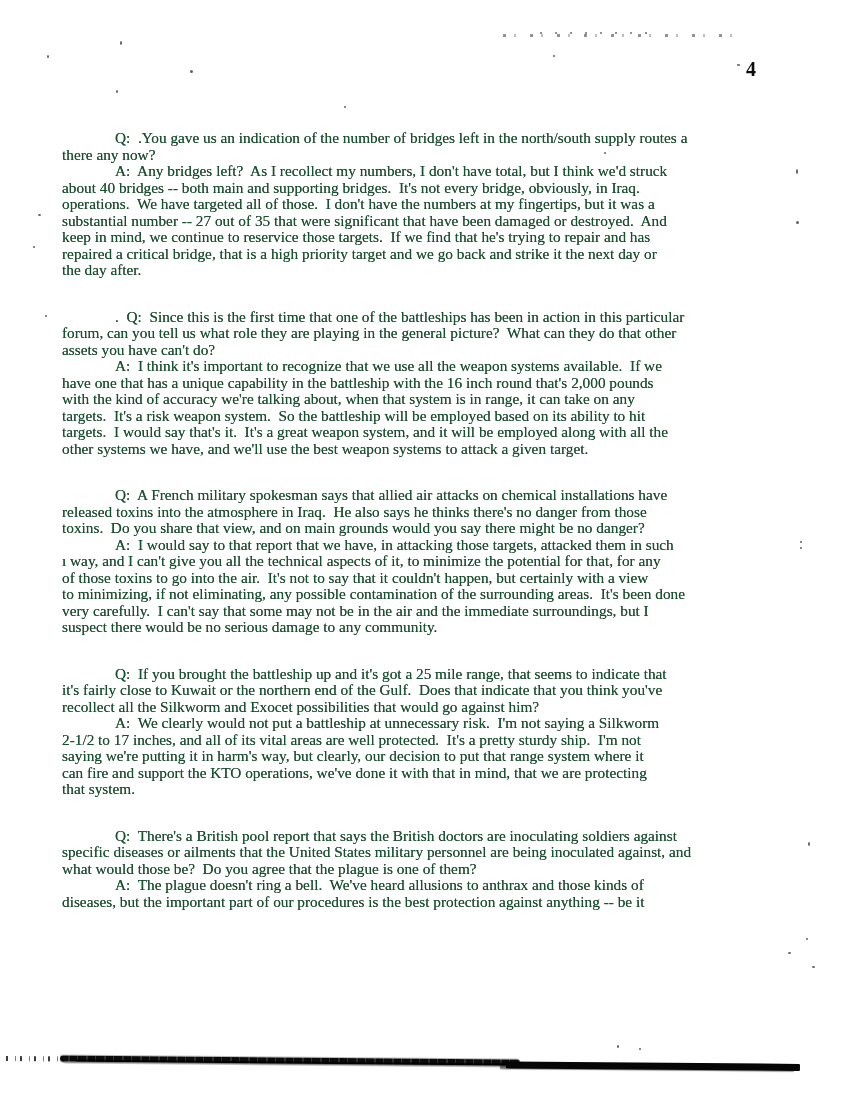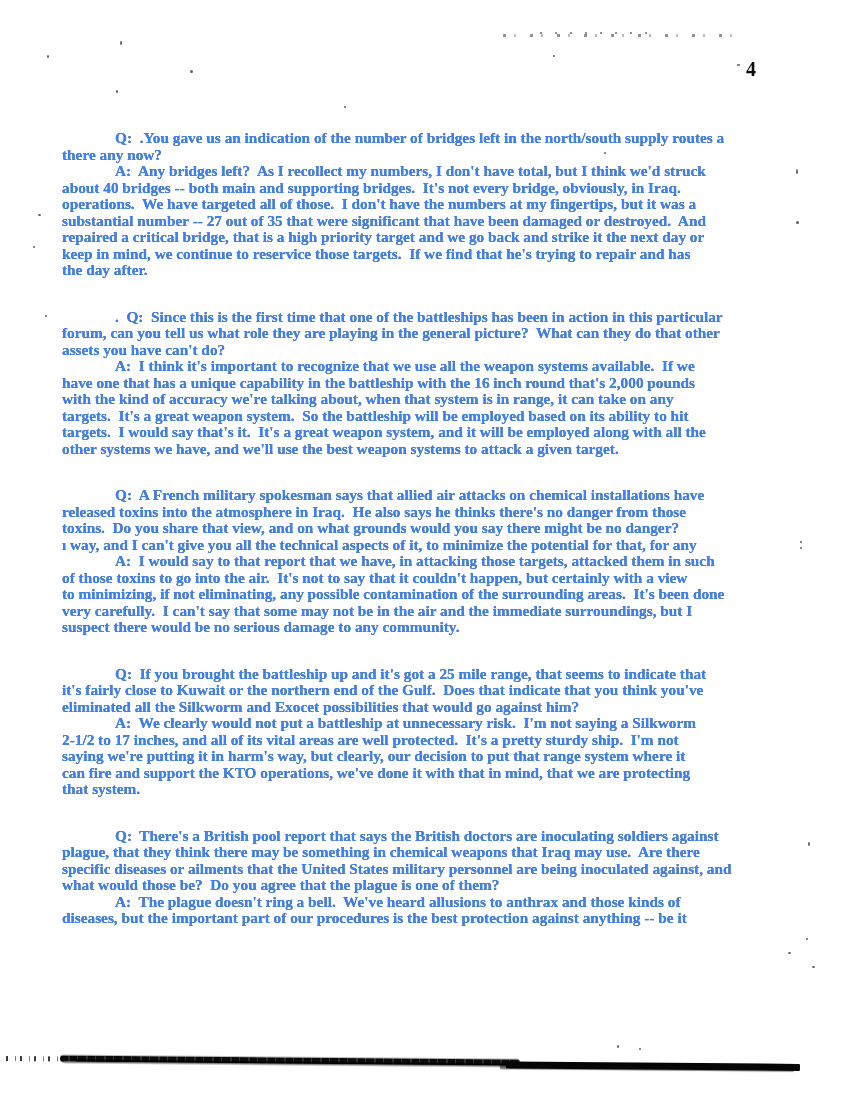--- a/index.html
+++ b/index.html
@@ -50,23 +50,23 @@
     height: 2px;
     background: repeating-linear-gradient(90deg,
       rgba(70,70,70,0.6) 0 2px, transparent 2px 15px);
   }
   
   .doc {
     position: absolute;
     left: 62px;
     top: 130px;
     width: 731px;
-    color: #3b82f6;
+    color: #14532d;
     font-size: 15.3px;
-    font-weight: bold;
+    font-weight: normal;
     text-shadow: 0 0 0.4px rgba(10,10,10,0.65);
   }
   .qa-section { margin: 0 0 30px 0; }
   .line {
     white-space: pre;
     line-height: 16.5px;
     height: 16.5px;
   }
   .line.first { padding-left: 53px; }
   
@@ -151,59 +151,58 @@
   <div class="speck" style="left:639px;top:1048px;width:2px;height:2px;"></div>
 
   <div class="doc">
       <div class="qa-section">
         <div class="line first">Q:  .You gave us an indication of the number of bridges left in the north/south supply routes a</div>
         <div class="line">there any now?</div>
         <div class="line first">A:  Any bridges left?  As I recollect my numbers, I don't have total, but I think we'd struck</div>
         <div class="line">about 40 bridges -- both main and supporting bridges.  It's not every bridge, obviously, in Iraq.</div>
         <div class="line">operations.  We have targeted all of those.  I don't have the numbers at my fingertips, but it was a</div>
         <div class="line">substantial number -- 27 out of 35 that were significant that have been damaged or destroyed.  And</div>
+        <div class="line">keep in mind, we continue to reservice those targets.  If we find that he's trying to repair and has</div>
         <div class="line">repaired a critical bridge, that is a high priority target and we go back and strike it the next day or</div>
-        <div class="line">keep in mind, we continue to reservice those targets.  If we find that he's trying to repair and has</div>
         <div class="line">the day after.</div>
       </div>
       <div class="qa-section">
         <div class="line first">.  Q:  Since this is the first time that one of the battleships has been in action in this particular</div>
         <div class="line">forum, can you tell us what role they are playing in the general picture?  What can they do that other</div>
         <div class="line">assets you have can't do?</div>
         <div class="line first">A:  I think it's important to recognize that we use all the weapon systems available.  If we</div>
         <div class="line">have one that has a unique capability in the battleship with the 16 inch round that's 2,000 pounds</div>
         <div class="line">with the kind of accuracy we're talking about, when that system is in range, it can take on any</div>
-        <div class="line">targets.  It's a great weapon system.  So the battleship will be employed based on its ability to hit</div>
+        <div class="line">targets.  It's a risk weapon system.  So the battleship will be employed based on its ability to hit</div>
         <div class="line">targets.  I would say that's it.  It's a great weapon system, and it will be employed along with all the</div>
         <div class="line">other systems we have, and we'll use the best weapon systems to attack a given target.</div>
       </div>
       <div class="qa-section">
         <div class="line first">Q:  A French military spokesman says that allied air attacks on chemical installations have</div>
         <div class="line">released toxins into the atmosphere in Iraq.  He also says he thinks there's no danger from those</div>
-        <div class="line">toxins.  Do you share that view, and on what grounds would you say there might be no danger?</div>
+        <div class="line">toxins.  Do you share that view, and on main grounds would you say there might be no danger?</div>
+        <div class="line first">A:  I would say to that report that we have, in attacking those targets, attacked them in such</div>
         <div class="line">ı way, and I can't give you all the technical aspects of it, to minimize the potential for that, for any</div>
-        <div class="line first">A:  I would say to that report that we have, in attacking those targets, attacked them in such</div>
         <div class="line">of those toxins to go into the air.  It's not to say that it couldn't happen, but certainly with a view</div>
         <div class="line">to minimizing, if not eliminating, any possible contamination of the surrounding areas.  It's been done</div>
         <div class="line">very carefully.  I can't say that some may not be in the air and the immediate surroundings, but I</div>
         <div class="line">suspect there would be no serious damage to any community.</div>
       </div>
       <div class="qa-section">
         <div class="line first">Q:  If you brought the battleship up and it's got a 25 mile range, that seems to indicate that</div>
         <div class="line">it's fairly close to Kuwait or the northern end of the Gulf.  Does that indicate that you think you've</div>
-        <div class="line">eliminated all the Silkworm and Exocet possibilities that would go against him?</div>
+        <div class="line">recollect all the Silkworm and Exocet possibilities that would go against him?</div>
         <div class="line first">A:  We clearly would not put a battleship at unnecessary risk.  I'm not saying a Silkworm</div>
         <div class="line">2-1/2 to 17 inches, and all of its vital areas are well protected.  It's a pretty sturdy ship.  I'm not</div>
         <div class="line">saying we're putting it in harm's way, but clearly, our decision to put that range system where it</div>
         <div class="line">can fire and support the KTO operations, we've done it with that in mind, that we are protecting</div>
         <div class="line">that system.</div>
       </div>
       <div class="qa-section">
         <div class="line first">Q:  There's a British pool report that says the British doctors are inoculating soldiers against</div>
-        <div class="line">plague, that they think there may be something in chemical weapons that Iraq may use.  Are there</div>
         <div class="line">specific diseases or ailments that the United States military personnel are being inoculated against, and</div>
         <div class="line">what would those be?  Do you agree that the plague is one of them?</div>
         <div class="line first">A:  The plague doesn't ring a bell.  We've heard allusions to anthrax and those kinds of</div>
         <div class="line">diseases, but the important part of our procedures is the best protection against anything -- be it</div>
       </div>
     </div>
 
   <div class="smudge">
     <div class="smudge-speckle"></div>
     <div class="smudge-mid"></div>

